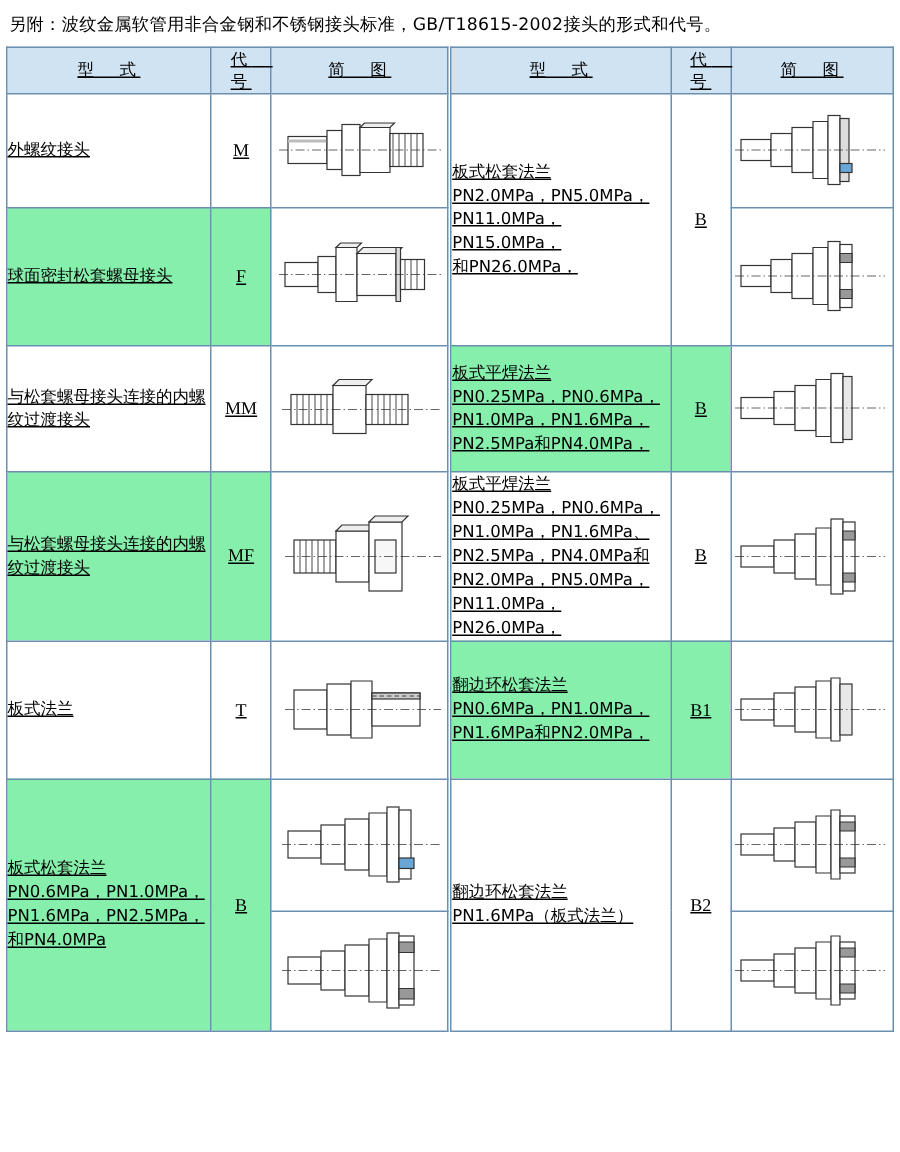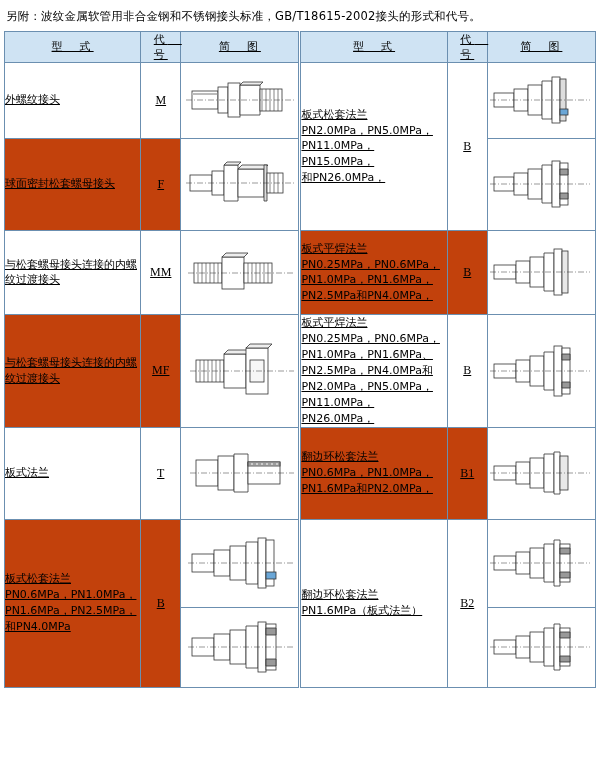--- a/index.html
+++ b/index.html
@@ -47,21 +47,21 @@
     font-size: 11px;
     line-height: 1.45;
     padding: 4px 5px;
     color: #000;
   }
   .code {
     text-align: center;
     font-size: 12px;
     font-family: "Liberation Serif", "DejaVu Serif", serif;
   }
-  .yellow { background: #c2410c; }
+  .yellow { background: #86efac; }
   .white { background: #ffffff; }
   .figcell { padding: 0; background: #fff; text-align: center; }
   .figcell svg { display: block; margin: 0 auto; }
   .colgap { width: 2px; border: none !important; background: #fff; }
 </style>
 </head>
 <body>
 
 <div id="page">
 

